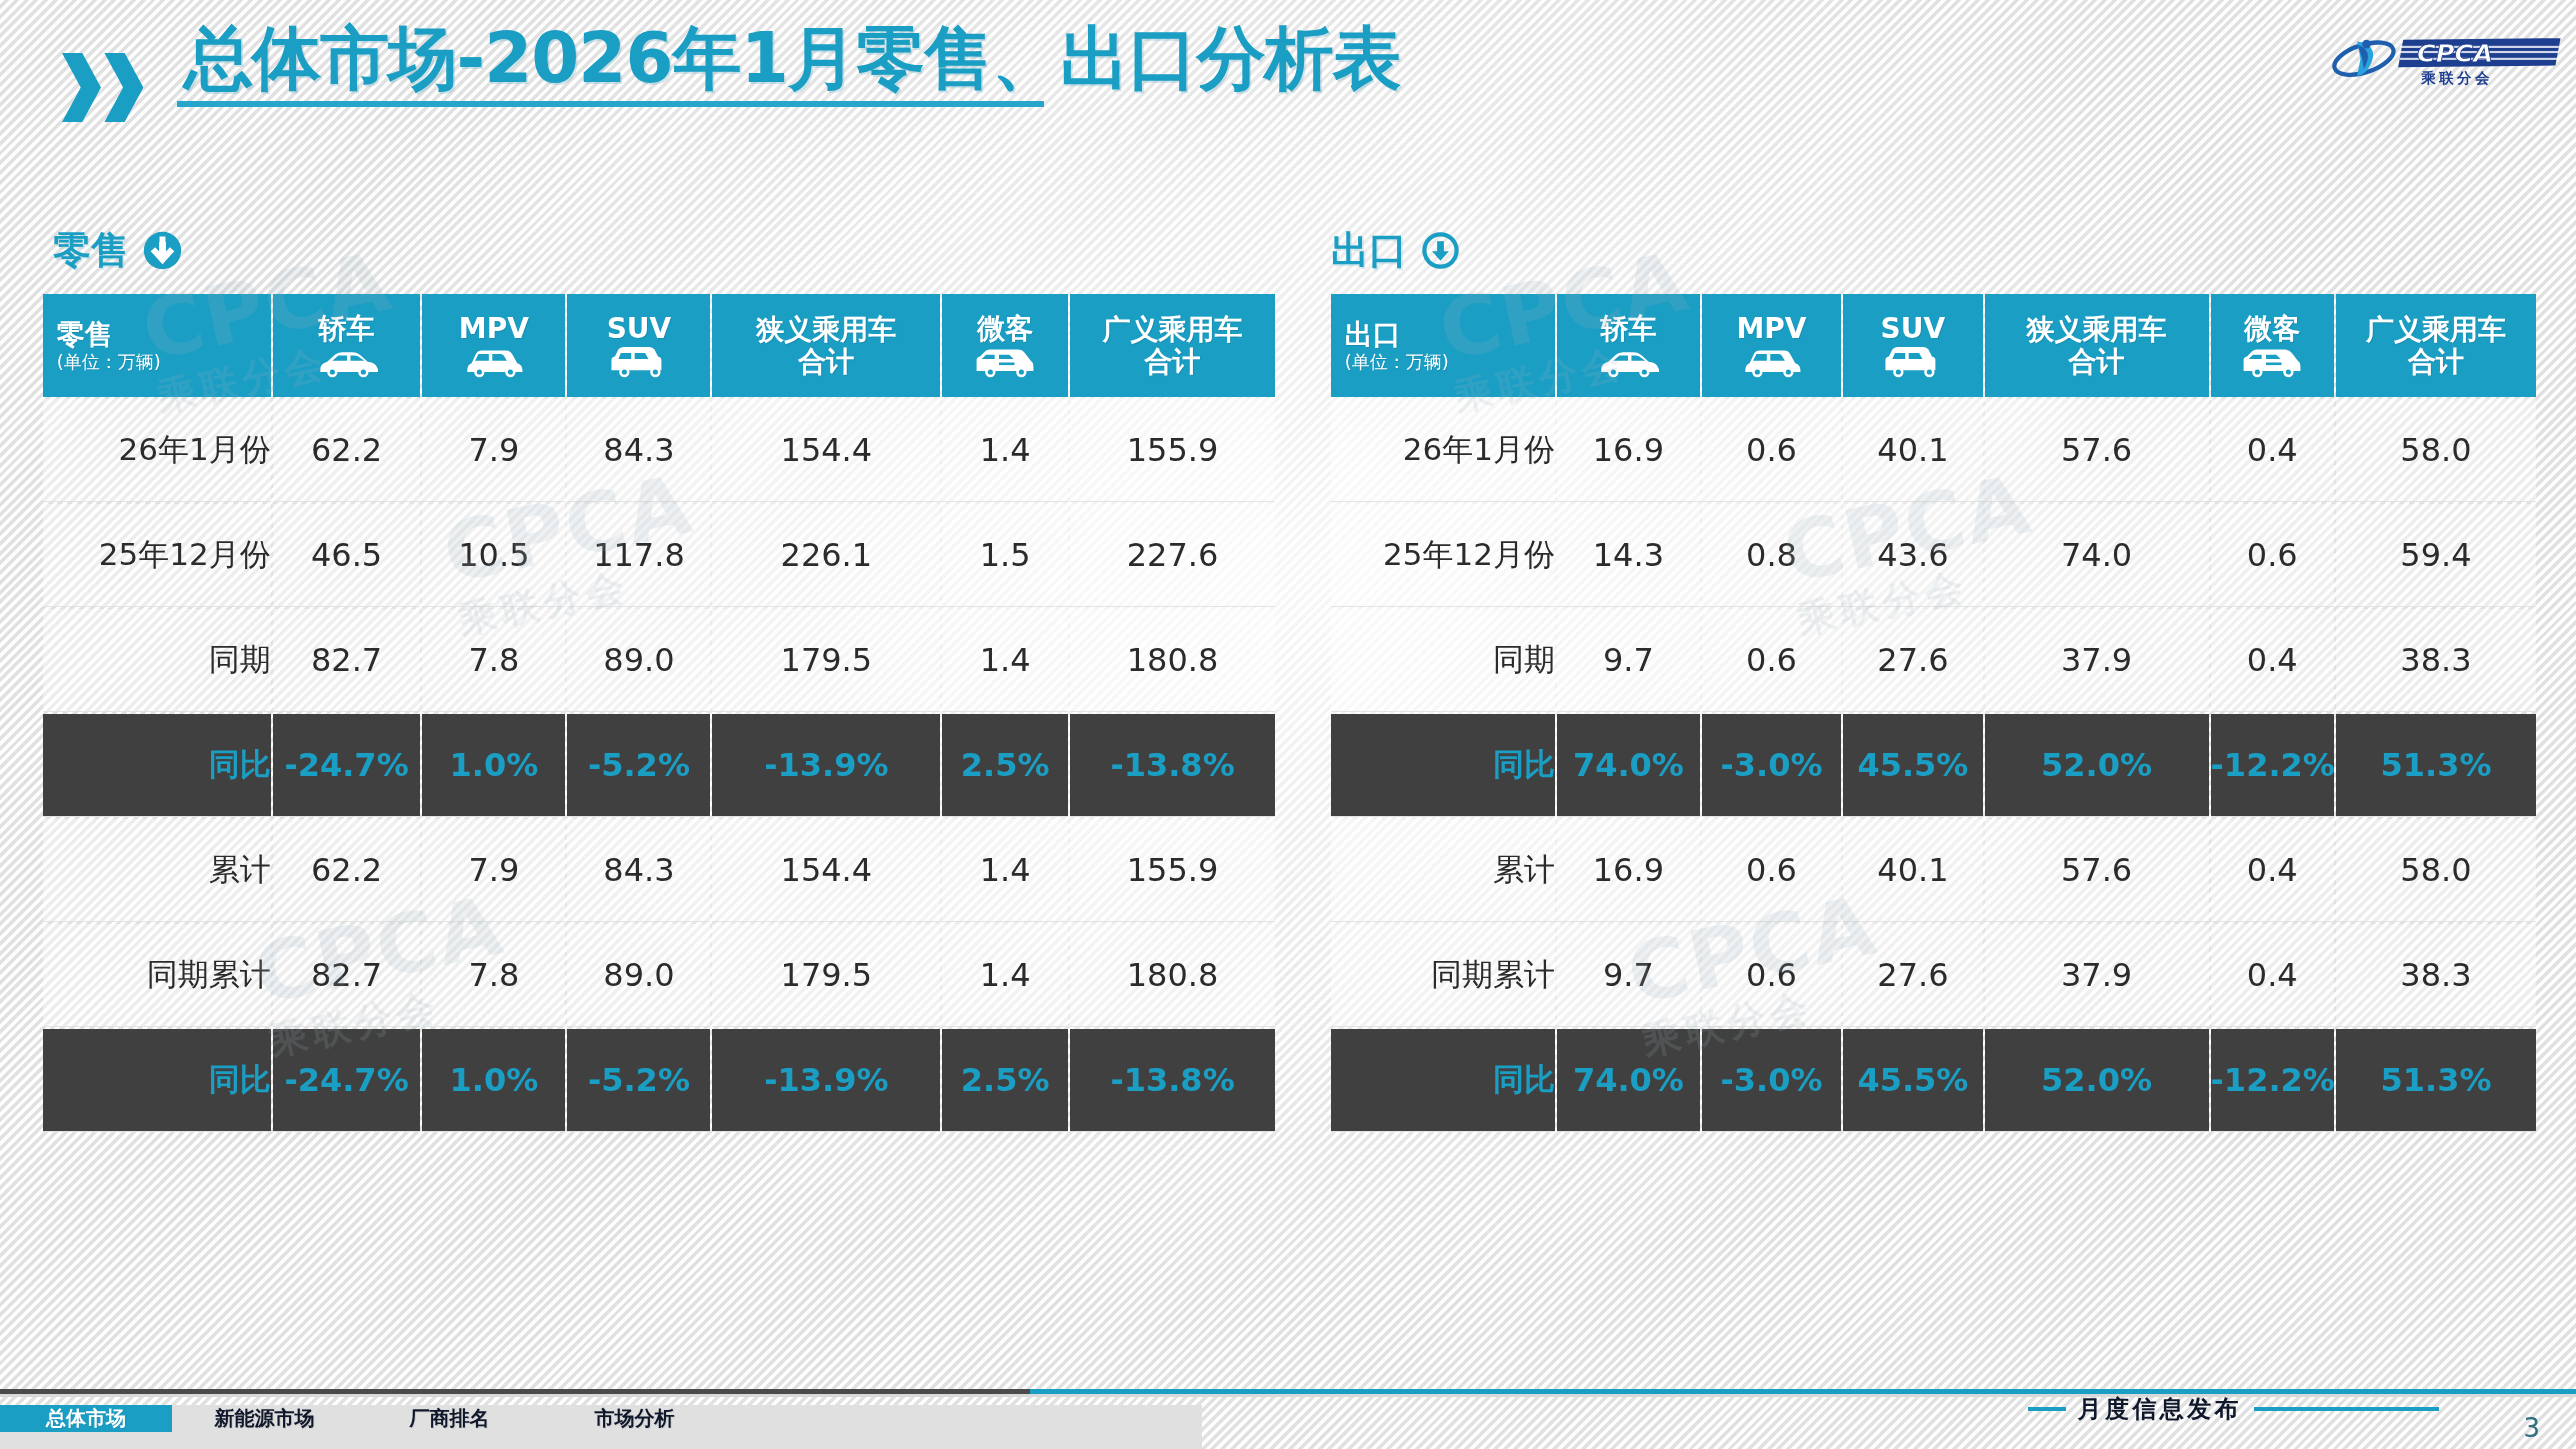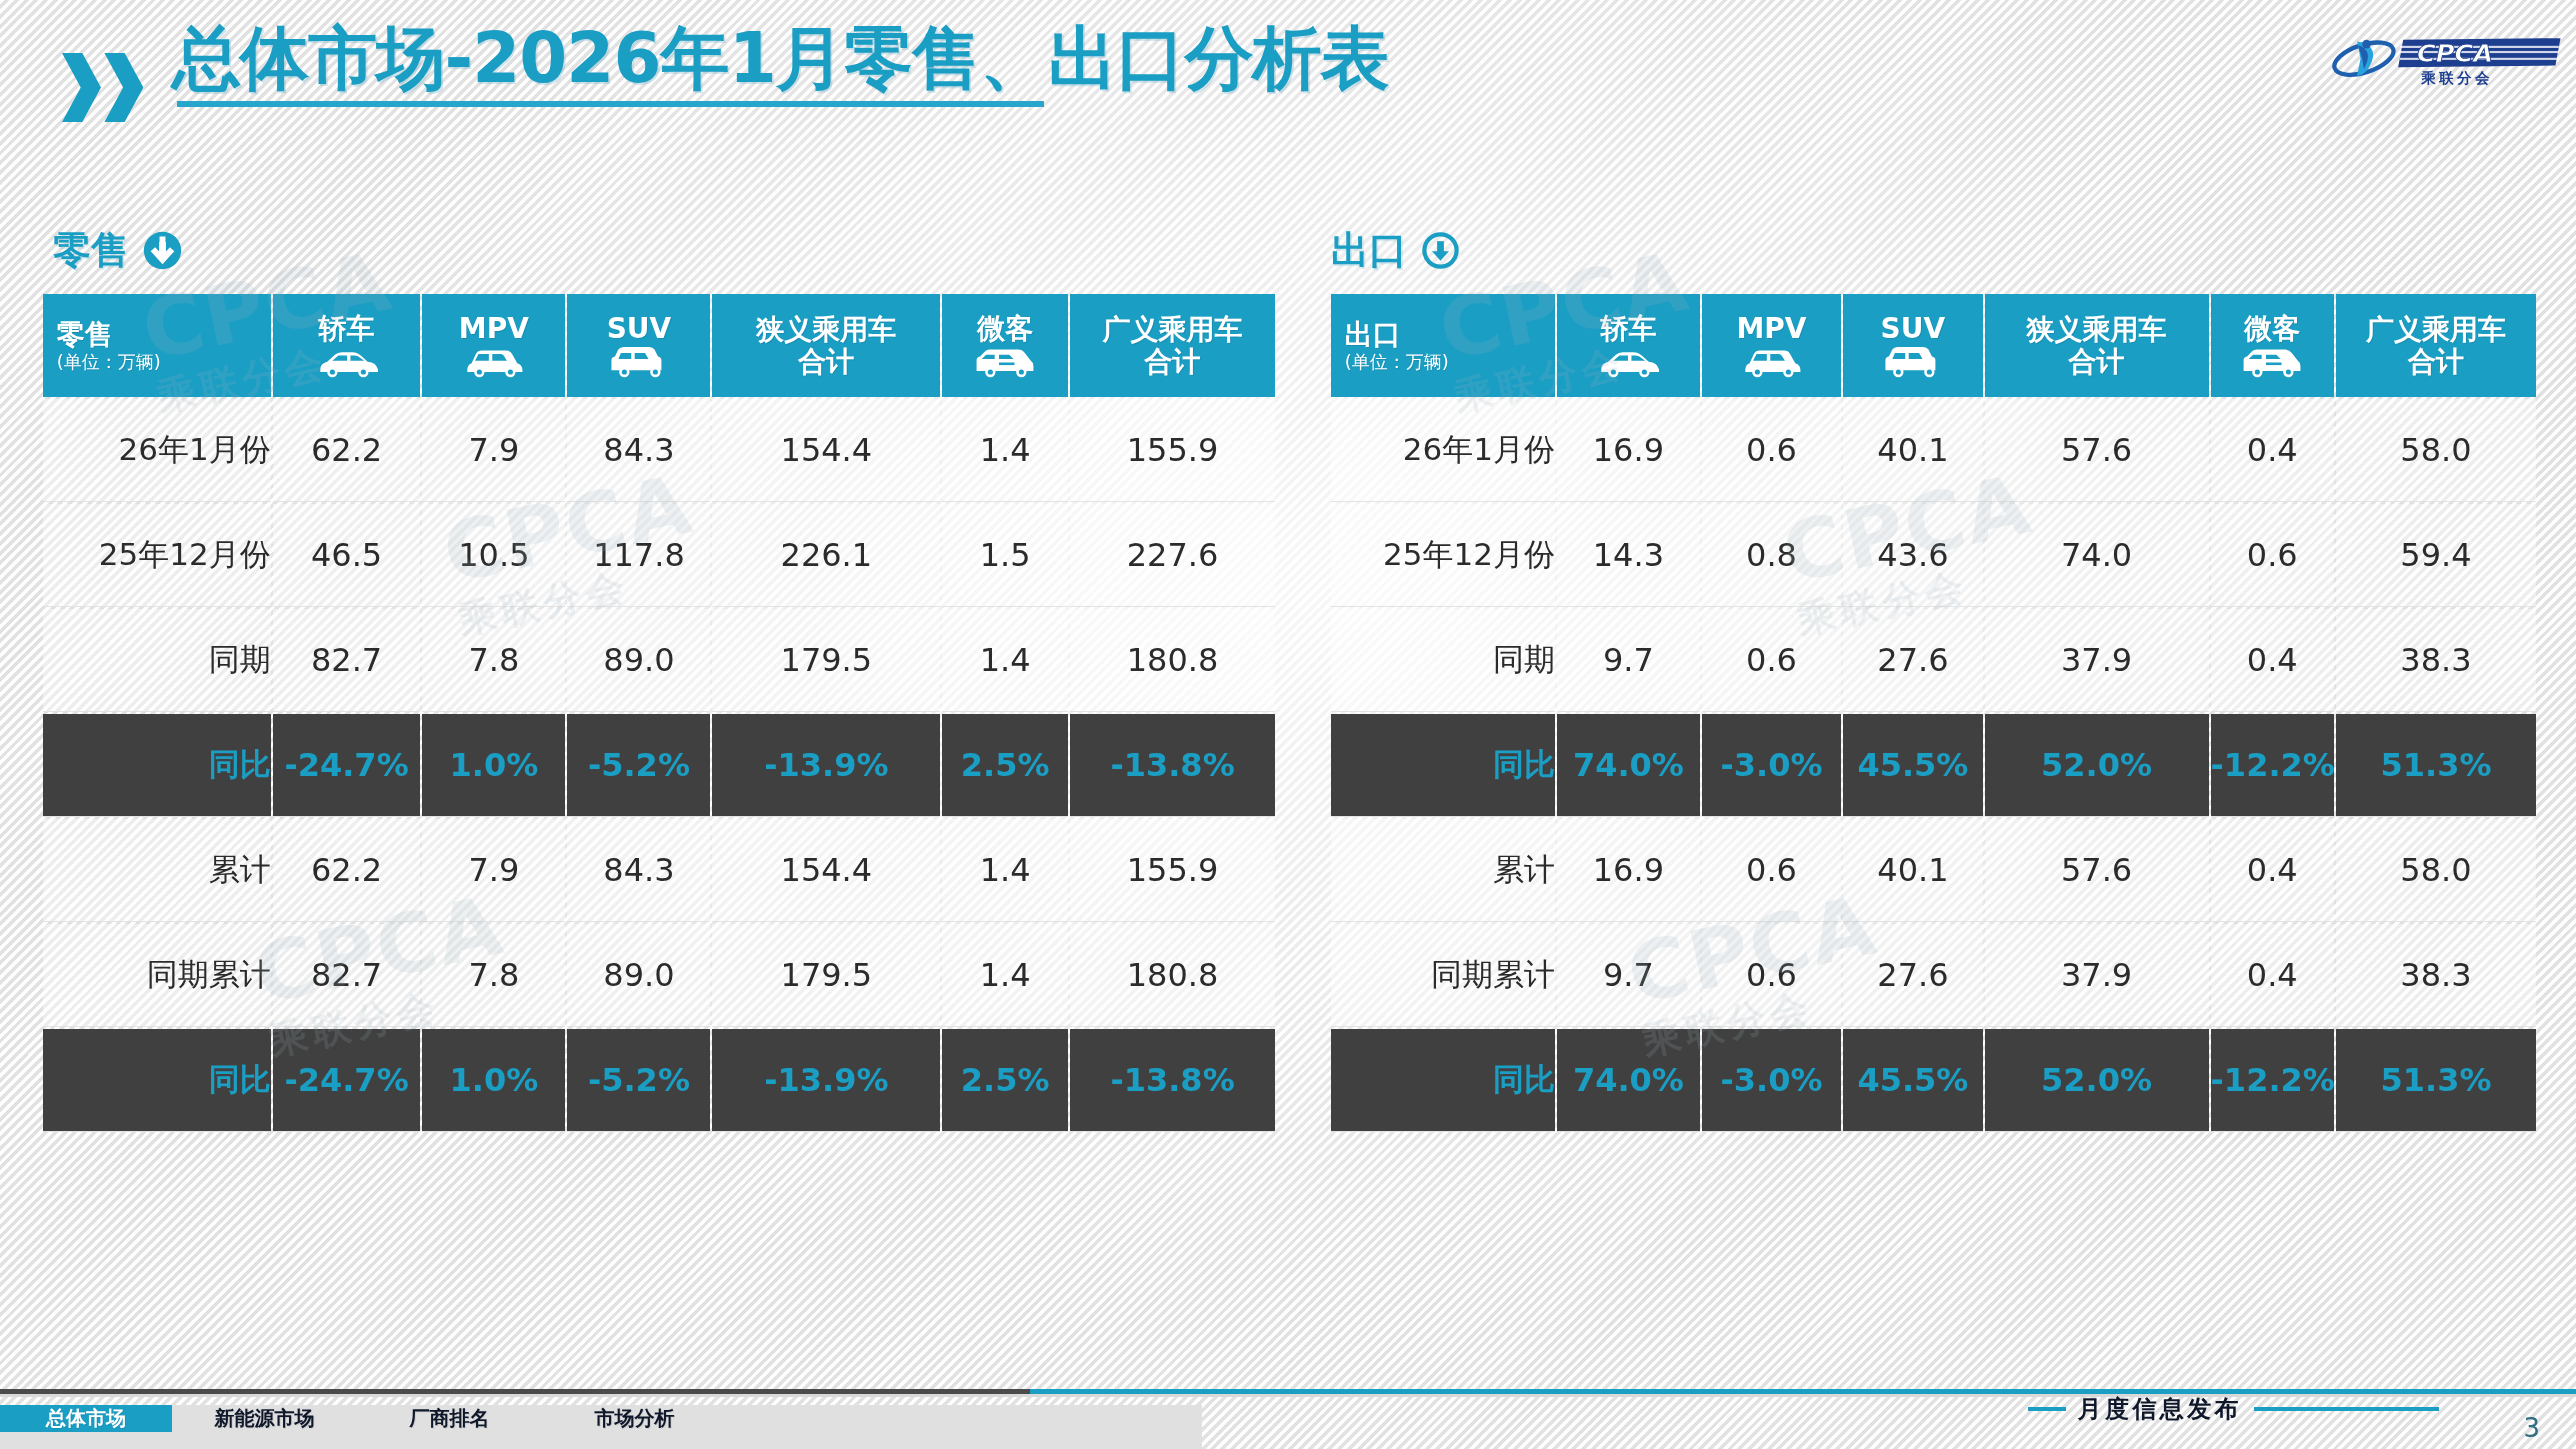--- a/index.html
+++ b/index.html
@@ -35,21 +35,21 @@
   .chevrons {
     position: absolute; left: 62px; top: 53px;
     display: flex; gap: 3.4px;
   }
   .chev {
     width: 39px; height: 69px;
     background: #1b9ec4;
     clip-path: polygon(0% 0%, 52% 0%, 100% 50%, 52% 100%, 0% 100%, 48% 50%);
     filter: drop-shadow(2.6px 2.6px 0px rgba(0,0,0,0.12));
   }
-  .title-wrap { position: absolute; left: 172px; top: 22px; }
+  .title-wrap { position: absolute; left: 184px; top: 22px; }
   .title {
     font-family: "DejaVu Sans", "Liberation Sans", sans-serif;
     font-size: 69px;
     font-weight: 700;
     color: #1b9ec4;
     letter-spacing: -0.9px;
     white-space: nowrap;
     text-shadow: 1.7px 1.7px 0 rgba(120,180,200,0.35);
     line-height: 1.05;
   }

